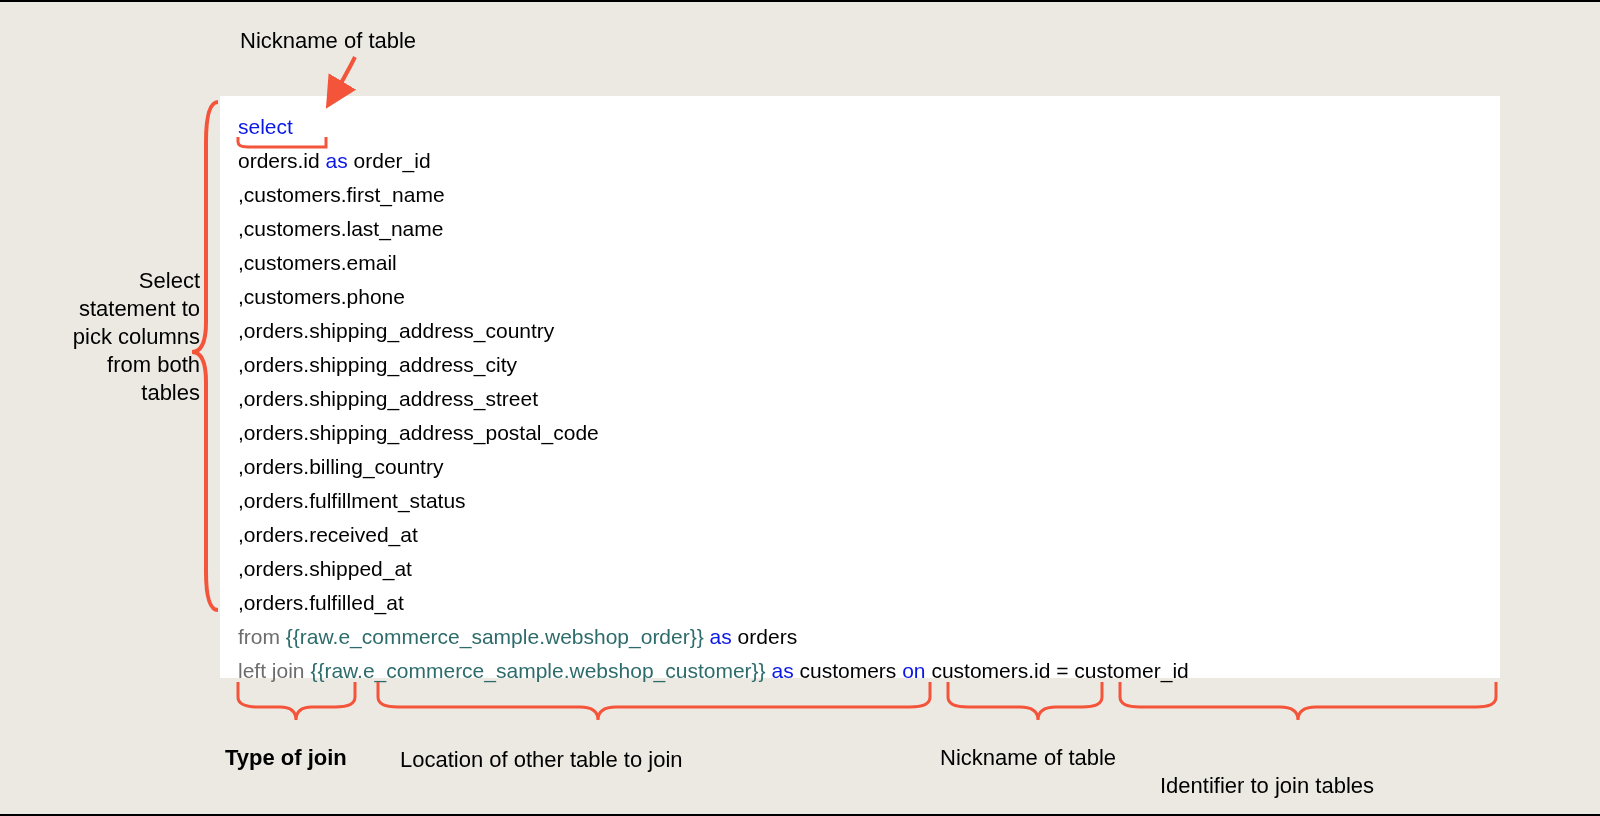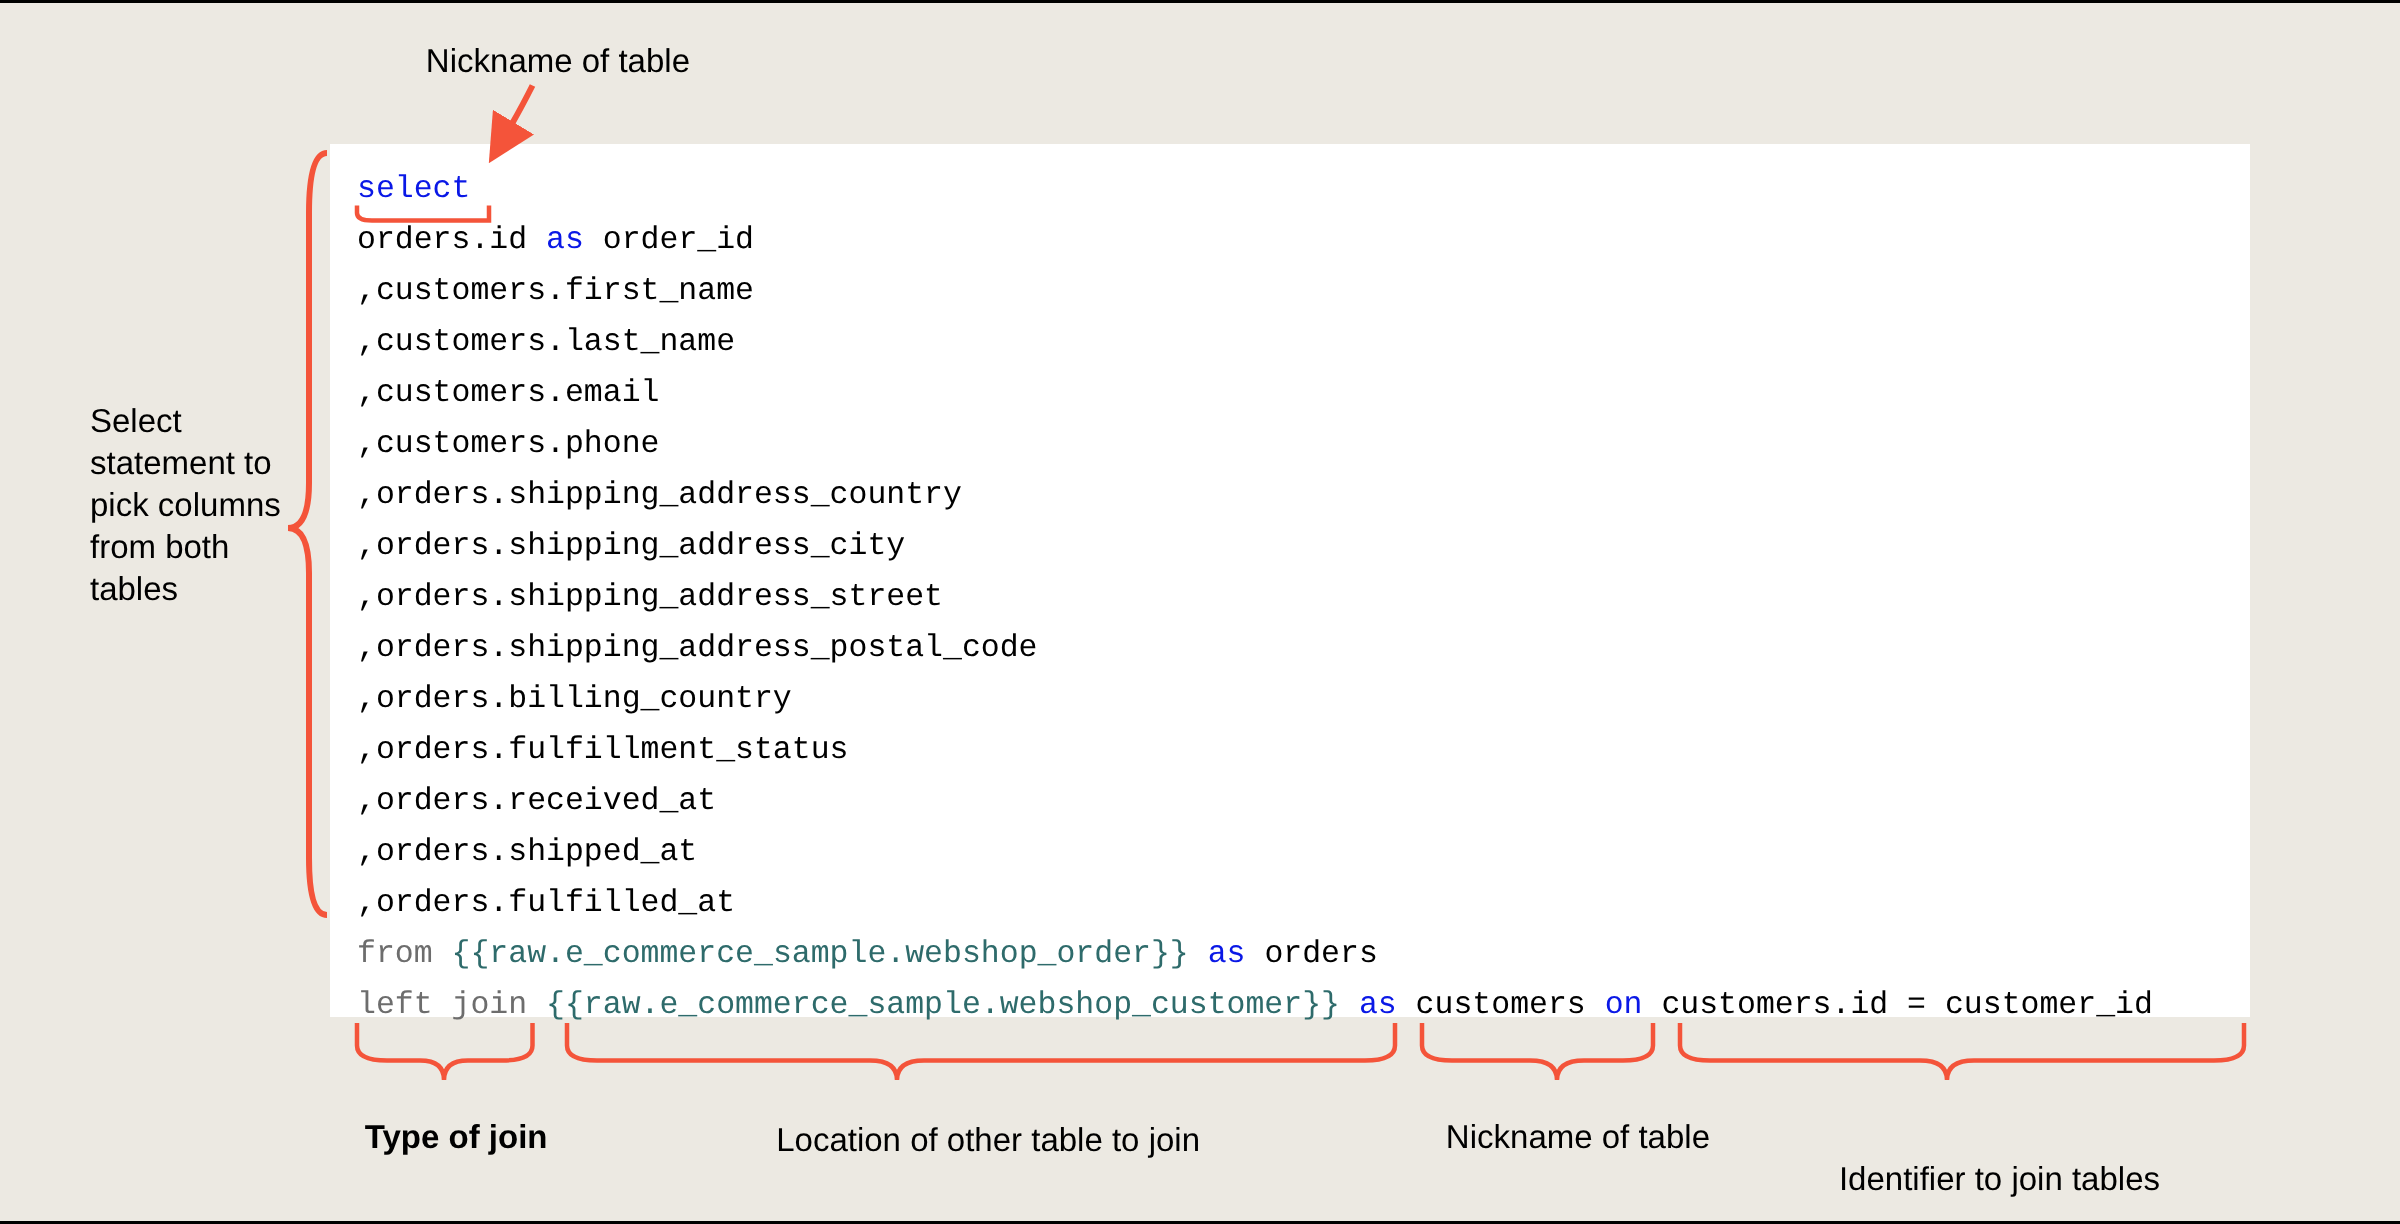--- a/index.html
+++ b/index.html
@@ -16,35 +16,35 @@
   }
   .code-box{
     position:absolute;
     left:220px;
     top:94px;
     width:1280px;
     height:582px;
     background:#fff;
     padding:14px 18px 14px 18px;
     box-sizing:border-box;
-    font-family:Liberation Mono, monospace;
+    font-family:Liberation Sans, sans-serif;
     font-size:21px;
     line-height:34px;
     white-space:pre;
     color:#000;
   }
   .kw{color:#0a18e6;}      
   .kw2{color:#6d6d6d;}     
   .ref{color:#2e6b6b;}     
 
   .ann{
     position:absolute;
     font-size:22px;
     color:#000;
-    text-align:right;
+    text-align:left;
     line-height:28px;
   }
   .red{stroke:#f4543a;fill:none;}
   svg.overlay{
     position:absolute;
     left:0;top:0;
     width:1600px;height:816px;
     pointer-events:none;
   }
 </style>
@@ -63,21 +63,21 @@
 <span>,orders.shipping_address_postal_code</span>
 <span>,orders.billing_country</span>
 <span>,orders.fulfillment_status</span>
 <span>,orders.received_at</span>
 <span>,orders.shipped_at</span>
 <span>,orders.fulfilled_at</span>
 <span class="kw2">from</span><span class="ref"> {{raw.e_commerce_sample.webshop_order}} </span><span class="kw">as</span><span> orders</span>
 <span class="kw2">left join</span><span class="ref"> {{raw.e_commerce_sample.webshop_customer}} </span><span class="kw">as</span><span> customers </span><span class="kw">on</span><span> customers.id = customer_id</span></div>
 
 <div class="ann" style="left:240px;top:25px;width:220px;">Nickname of table</div>
-<div class="ann" style="left:60px;top:265px;width:140px;text-align:left;">Select statement to pick columns from both tables</div>
+<div class="ann" style="left:60px;top:265px;width:140px;text-align:right;">Select statement to pick columns from both tables</div>
 <div class="ann" style="left:225px;top:742px;width:140px;font-weight:bold;">Type of join</div>
 <div class="ann" style="left:400px;top:744px;width:400px;">Location of other table to join</div>
 <div class="ann" style="left:940px;top:742px;width:200px;">Nickname of table</div>
 <div class="ann" style="left:1160px;top:742px;width:280px;margin-top:28px;">Identifier to join tables</div>
 
 <svg class="overlay" viewBox="0 0 1600 816">
   <defs>
     <marker id="arrowhead" markerWidth="8" markerHeight="8" refX="6" refY="4" orient="auto">
       <path d="M0,0 L8,4 L0,8 Z" fill="#f4543a"></path>
     </marker>

